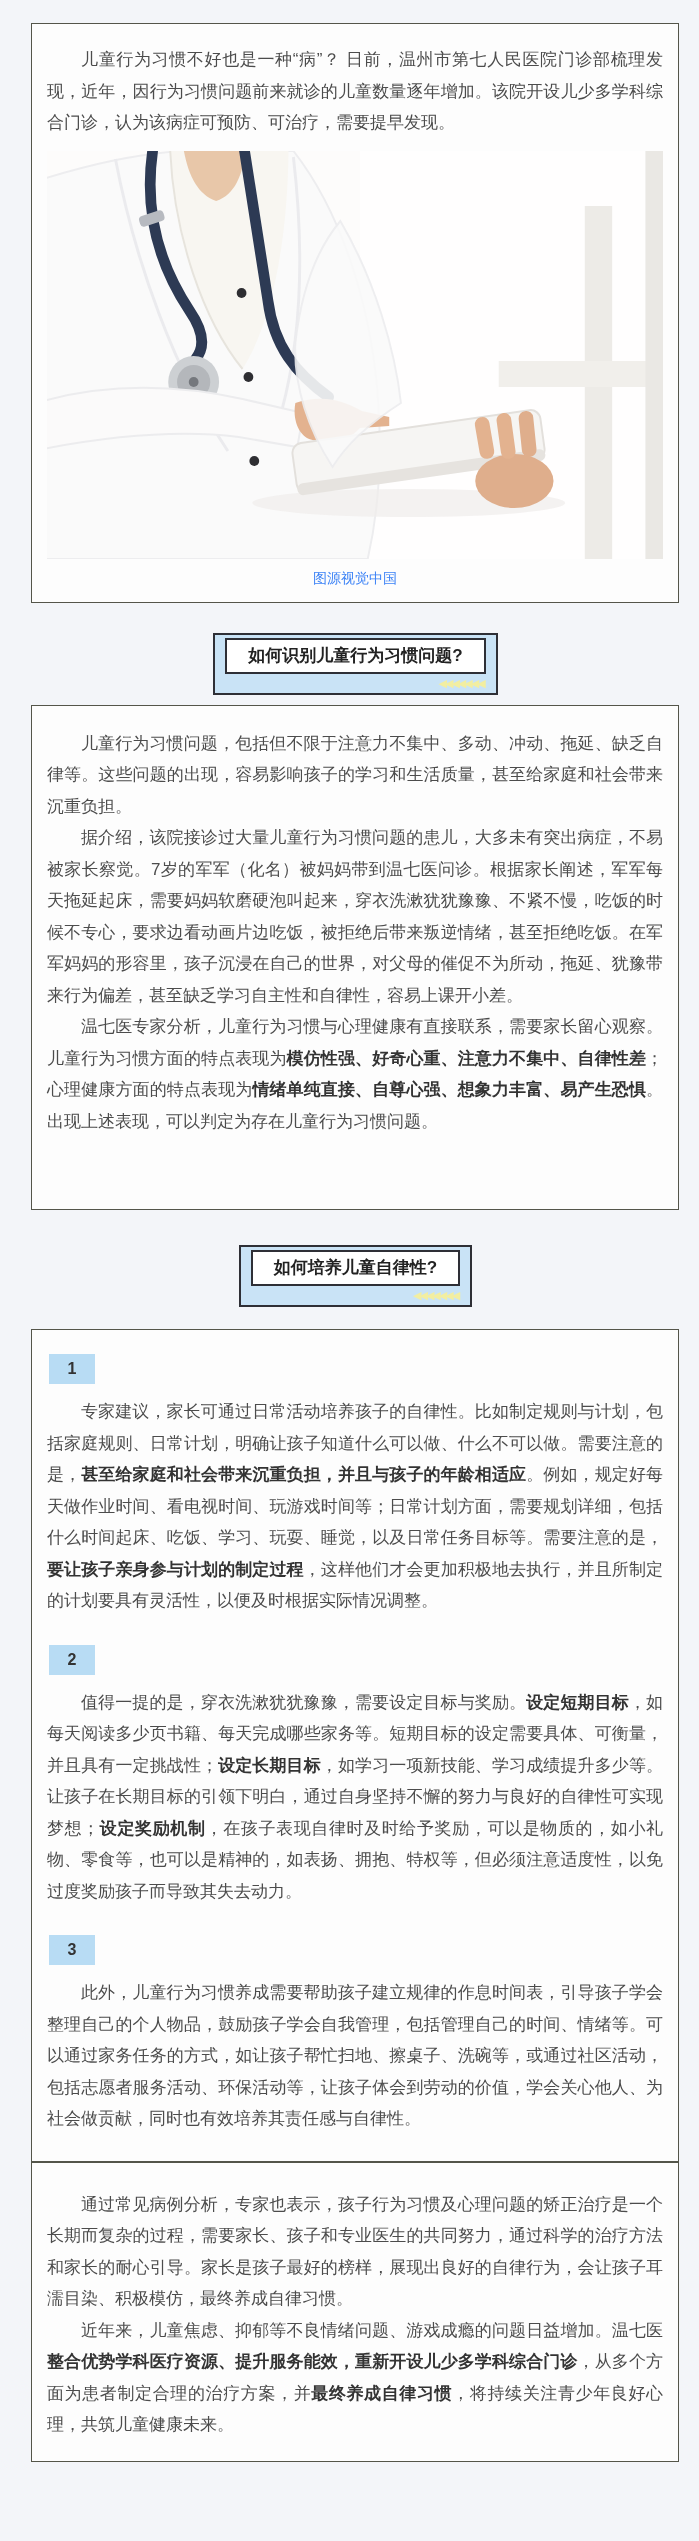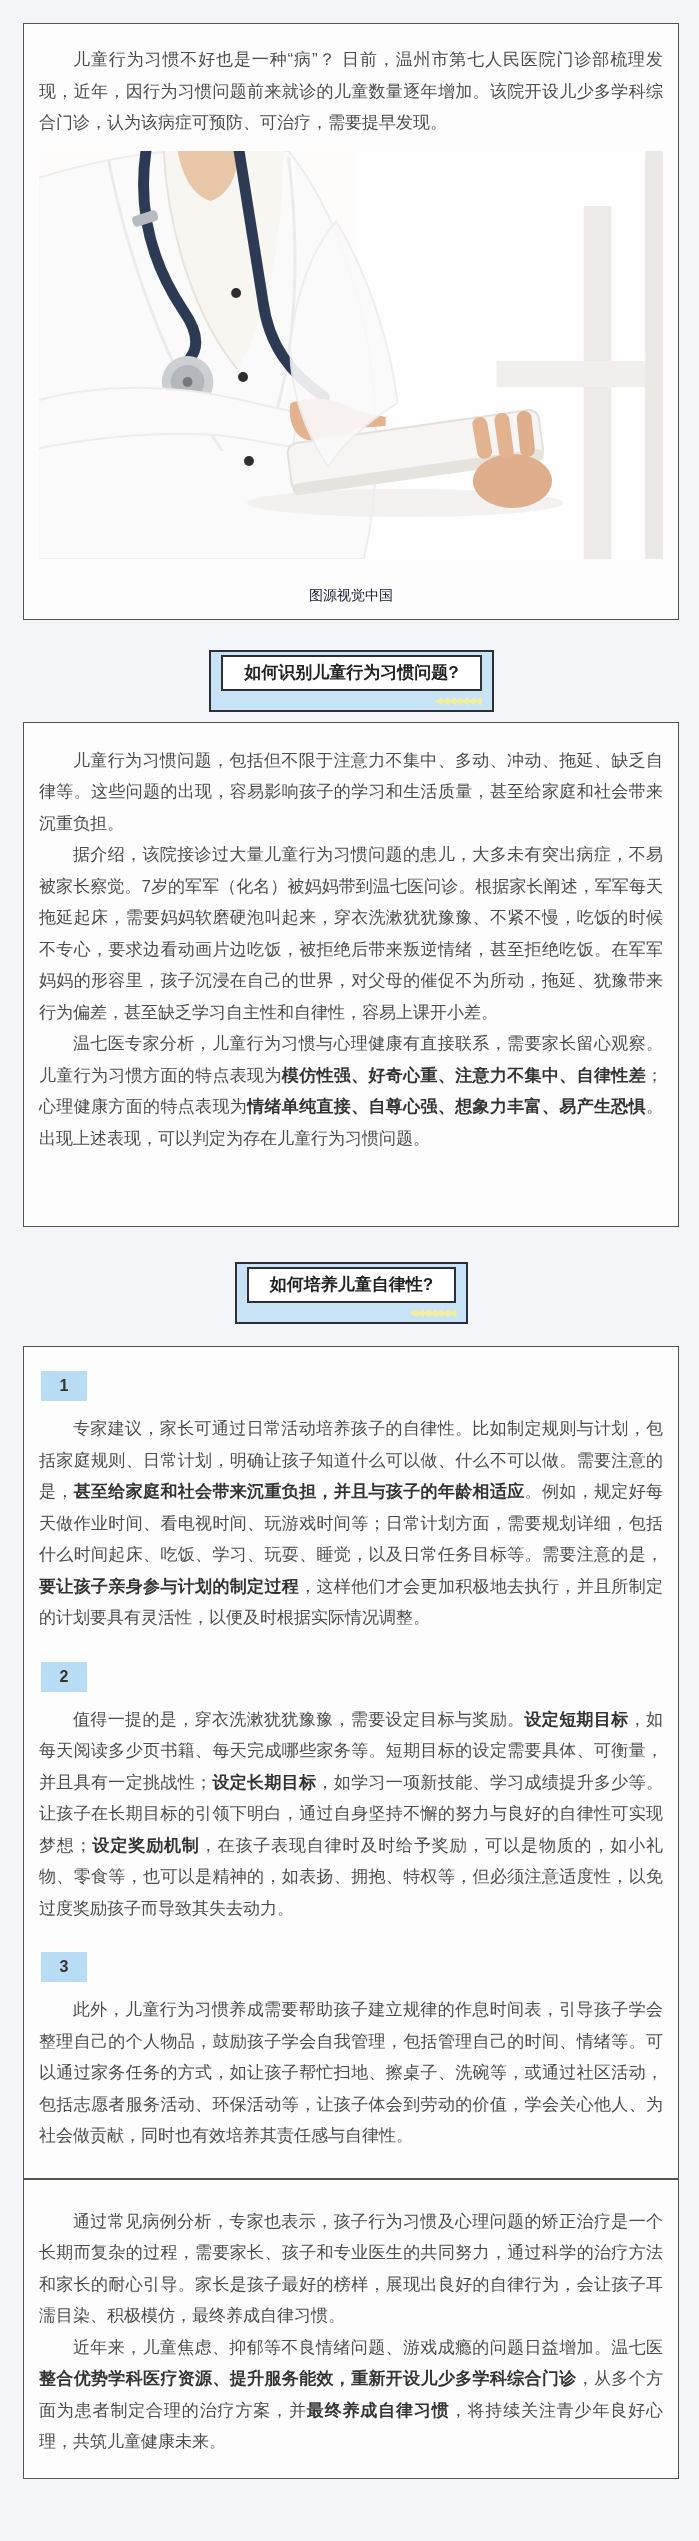--- a/index.html
+++ b/index.html
@@ -2,21 +2,21 @@
 <html lang="zh"><head>
 <meta charset="utf-8">
 <style>
   * { box-sizing: border-box; margin: 0; padding: 0; }
   html, body { width: 699px; background: #f3f5f9; }
   body {
     font-family: "Liberation Sans", "DejaVu Sans", sans-serif;
     color: #4c4c4c;
     -webkit-font-smoothing: antialiased;
   }
-  .page { width: 699px; min-height: 2541px; padding: 23px 0 21px 4px; }
+  .page { width: 699px; min-height: 2541px; padding: 23px 0 21px 12px; }
 
   .card {
     margin: 0 20px 0 19px;
     background: #fdfdfd;
     border: 1px solid #54554a;
     padding: 22px 15px 20px 15px;
   }
   .card.intro-card { padding: 20px 15px 14px 15px; }
   .card.sec1-card  { padding: 22px 15px 72px 15px; }
   .card.sec2-card  { padding: 14px 15px 26px 15px; }
@@ -27,24 +27,24 @@
     line-height: 31.5px;
     text-align: justify;
     text-indent: 2em;
     color: #4c4c4c;
   }
   .para b { font-weight: 700; color: #333333; }
 
   .photo-wrap { margin-top: 12px; }
   .photo-wrap svg { display: block; width: 100%; height: 408px; }
   .photo-caption {
-    margin-top: 26px;
+    margin-top: 9px;
     text-align: center;
     font-size: 14px;
-    color: #0f172a;
+    color: #3b82f6;
     line-height: 20px;
   }
 
   .section-header {
     width: fit-content;
     margin: 30px auto 10px auto;
     background: #c9e3f6;
     border: 2px solid #2e2f36;
     padding: 3px 10px 2px 10px;
   }

